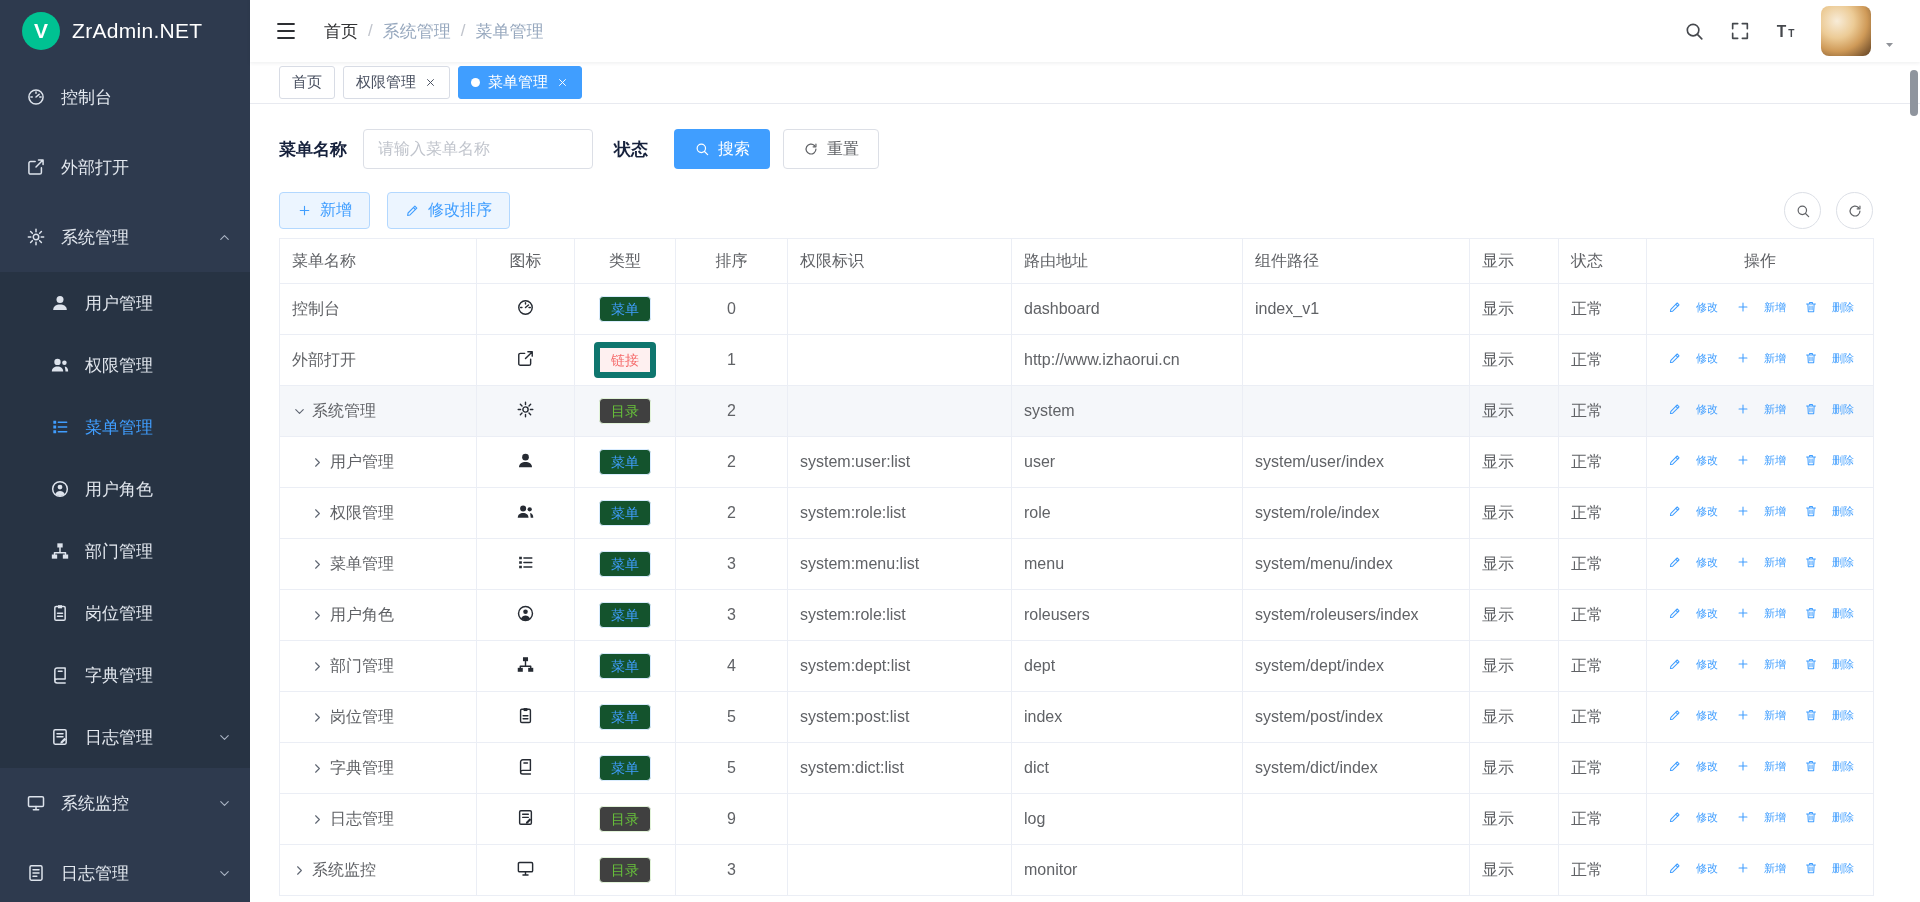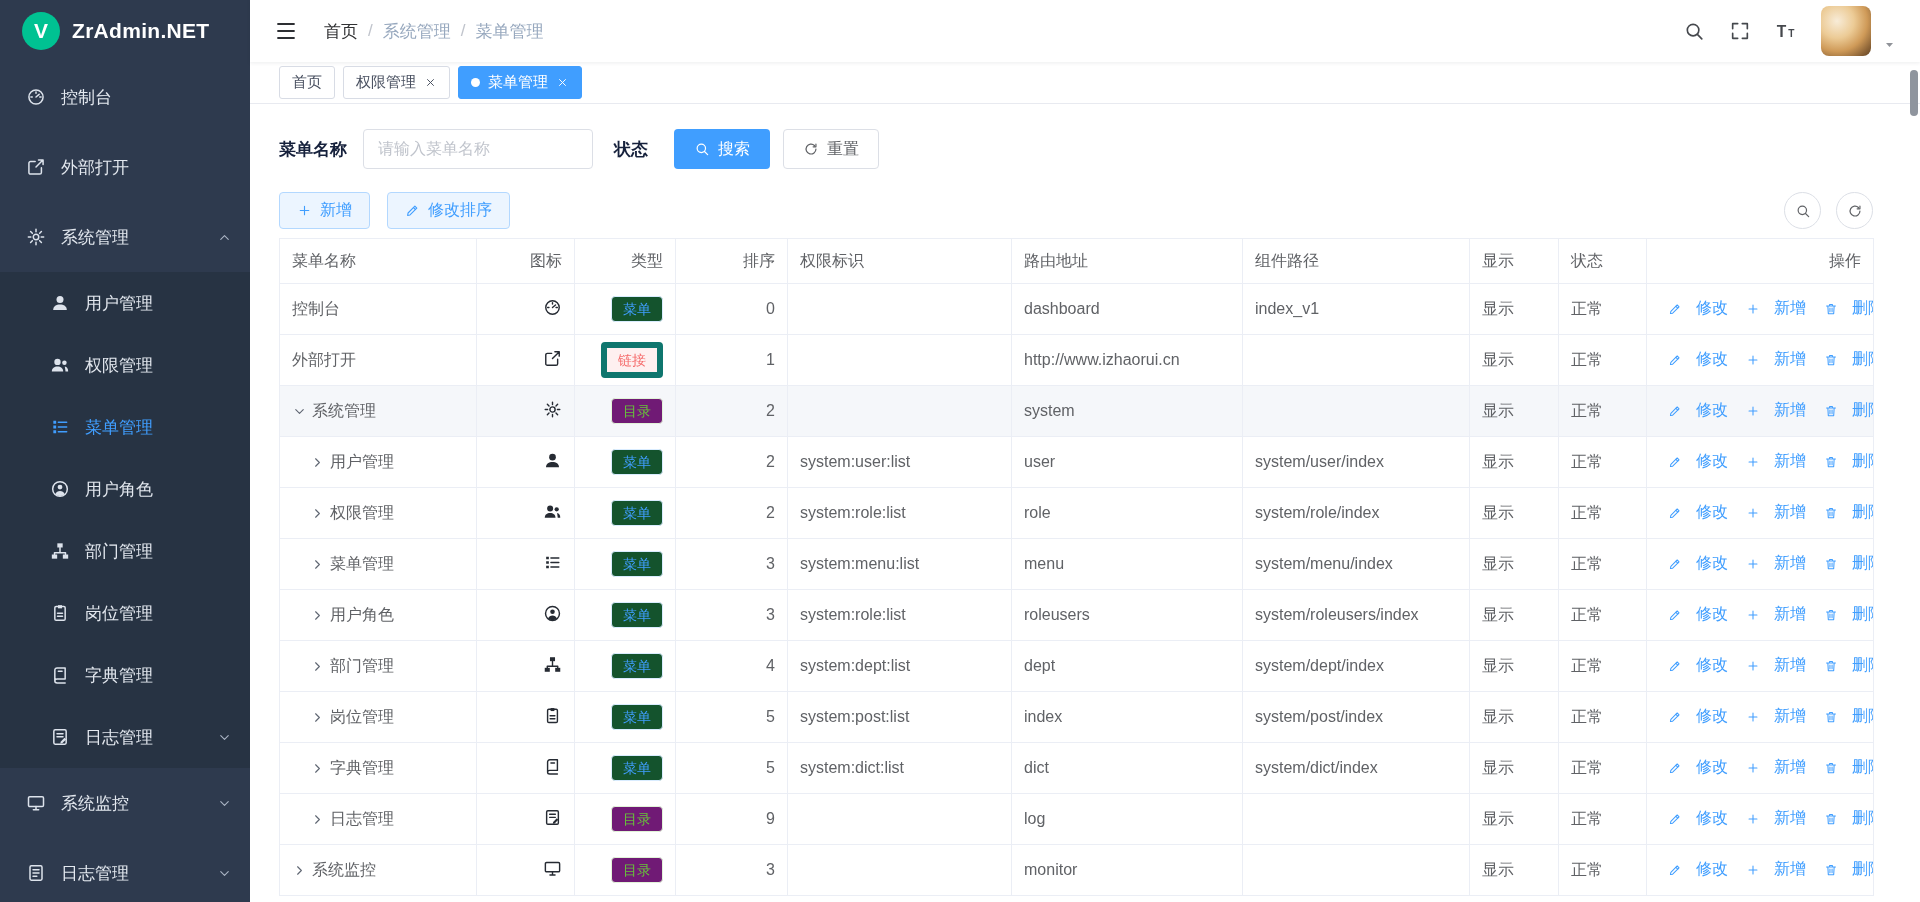--- a/index.html
+++ b/index.html
@@ -11,21 +11,21 @@
   .icon{display:inline-flex;align-items:center;justify-content:center;line-height:0;flex:none;}
   .icon svg{width:100%;height:100%;display:block;}
   .icon svg *{stroke:currentColor;fill:none;stroke-width:1.8;stroke-linecap:round;stroke-linejoin:round;}
   .icon svg .f{fill:currentColor;stroke:none;}
   .icon svg text{fill:currentColor;stroke:none;font-weight:700;font-family:inherit;}
 
   
   .sidebar{width:250px;flex:0 0 250px;background:var(--sidebar-bg,#2e3a4e);color:#e3e8ef;overflow:hidden;}
   .logo-bar{height:62px;display:flex;align-items:center;padding-left:22px;gap:12px;cursor:pointer;}
   .logo-circle{width:38px;height:38px;border-radius:50%;background:var(--logo-green,#00c292);color:#fff;display:flex;align-items:center;justify-content:center;font-weight:700;font-size:21px;flex:none;}
-  .logo-text{font-size:21px;font-weight:700;color:#fff;letter-spacing:.3px;white-space:nowrap;}
+  .logo-text{font-size:21px;font-weight:400;color:#fff;letter-spacing:.3px;white-space:nowrap;}
   .menu-item{height:70px;display:flex;align-items:center;padding:0 18px 0 26px;font-size:17px;cursor:pointer;color:#e3e8ef;white-space:nowrap;}
   .menu-item .mi-icon{width:20px;height:20px;margin-right:15px;color:#dde3ec;}
   .menu-item.sub{height:62px;padding-left:50px;}
   .submenu{background:var(--sidebar-sub-bg,#273343);}
   .menu-item.active{color:var(--primary,#409eff);}
   .menu-item.active .mi-icon{color:var(--primary,#409eff);}
   .mi-arrow{width:15px;height:15px;margin-left:auto;color:#aab4c4;}
 
   
   .main{flex:1;display:flex;flex-direction:column;min-width:0;}
@@ -66,31 +66,31 @@
   .right-tools{margin-left:auto;display:flex;gap:15px;}
   .circle-btn{width:37px;height:37px;border-radius:50%;border:1px solid #dcdfe6;background:#fff;color:#606266;display:flex;align-items:center;justify-content:center;cursor:pointer;}
   .circle-btn .icon{width:16px;height:16px;}
 
   
   .table-wrap{margin-top:9px;width:1594px;}
   table{width:1594px;border-collapse:collapse;table-layout:fixed;font-size:16px;color:#606266;}
   th,td{border:1px solid var(--border,#ebeef5);padding:0 12px;text-align:left;font-weight:400;overflow:hidden;white-space:nowrap;}
   th{height:45px;color:#606266;background:#fff;}
   td{height:51px;background:#fff;}
-  th.center,td.center{text-align:right;}
+  th.center,td.center{text-align:center;}
   tr.hl td{background:#f5f7fa;}
   .name-wrap{display:flex;align-items:center;}
   .name-wrap.lvl1{padding-left:18px;}
   .row-arrow{width:15px;height:15px;margin-right:5px;color:#5f6672;cursor:pointer;}
   .cell-ic{width:19px;height:19px;color:#262b33;}
   .tag{display:inline-block;padding:4px 11px;font-size:14px;border-radius:4px;line-height:1.15;}
   .tag-primary{color:var(--primary,#409eff);background:#14532d;border:1px solid #d9ecff;}
   .tag-danger{color:var(--danger,#f56c6c);background:#fef0f0;border:6px solid #0f766e;}
-  .tag-success{color:var(--success,#67c23a);background:#701a75;border:1px solid #e1f3d8;}
-  .op{color:var(--primary,#409eff);display:inline-flex;align-items:center;gap:14px;margin:0 9px;cursor:pointer;font-size:16px;text-decoration:none;}
+  .tag-success{color:var(--success,#67c23a);background:#404040;border:1px solid #e1f3d8;}
+  .op{color:var(--primary,#409eff);display:inline-flex;align-items:center;gap:14px;margin:0 9px;cursor:pointer;font-size:11px;text-decoration:none;}
   .op .icon{width:14px;height:14px;}
 
   
   .scrollbar{position:absolute;right:2px;top:64px;width:8px;height:834px;z-index:9;}
   .scroll-thumb{width:8px;height:46px;background:#8f959e;border-radius:4px;margin-top:6px;cursor:pointer;}
 </style>
 </head>
 <body>
 
 <div class="app">

